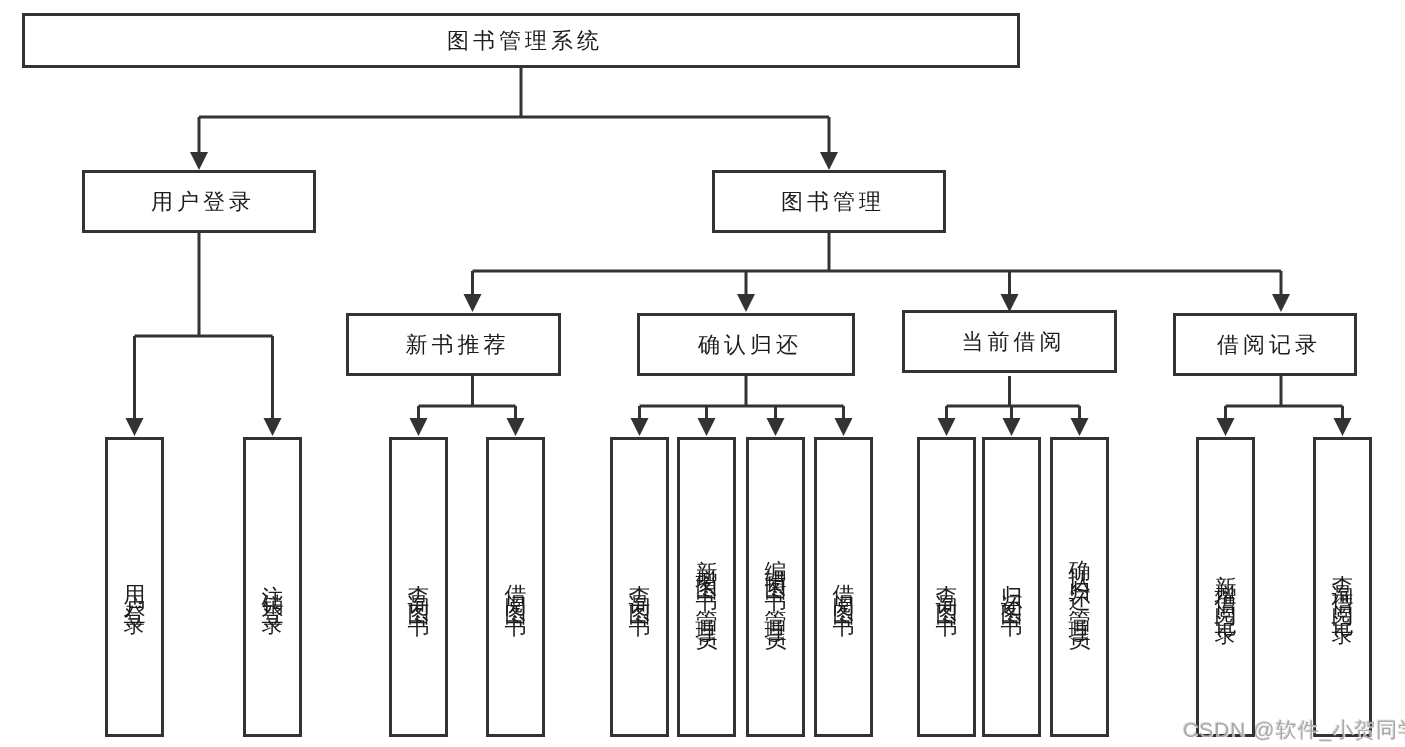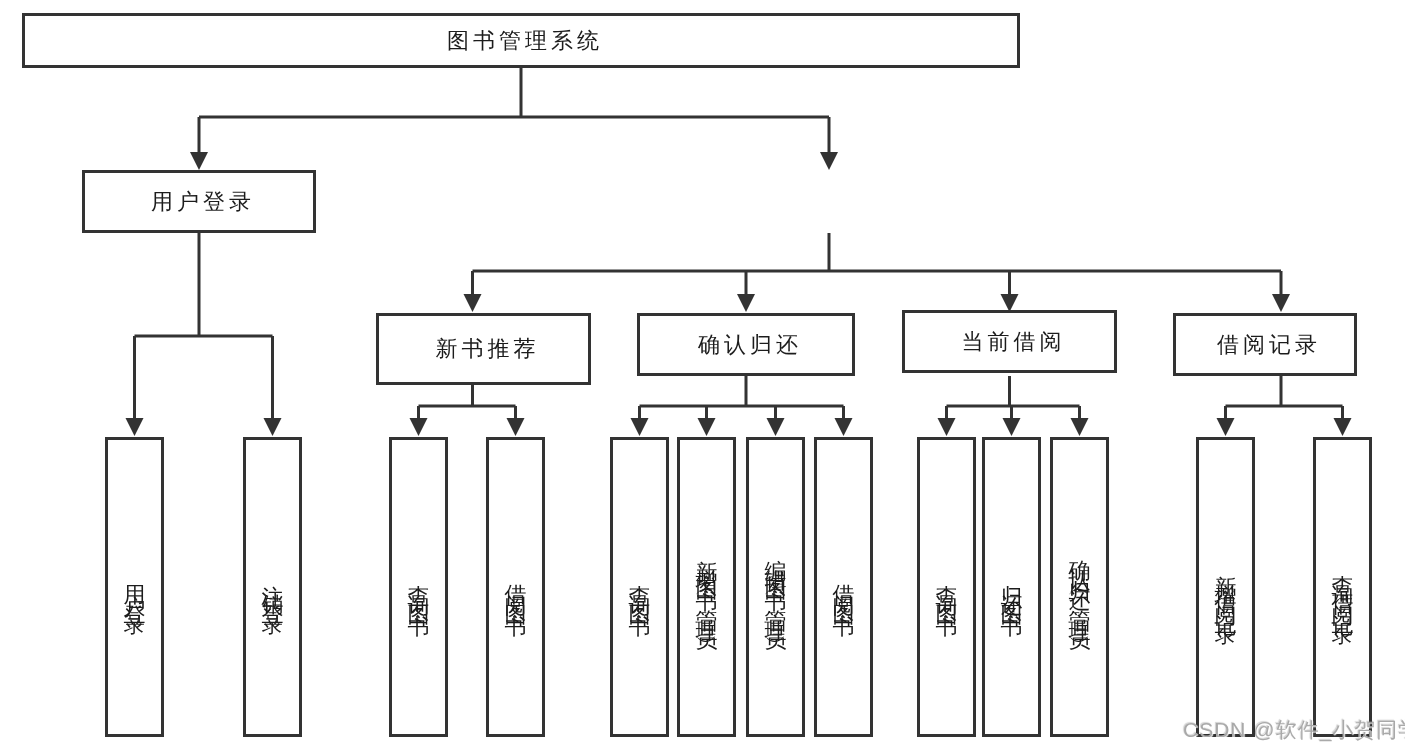--- a/index.html
+++ b/index.html
@@ -70,22 +70,23 @@
     <g class="cg">
       <path d="M1281 376 V406 M1225.5 406 H1342.5 M1225.5 406 V420 M1342.5 406 V420"></path>
       <polygon points="1216.5,418 1234.5,418 1225.5,436"></polygon>
       <polygon points="1333.5,418 1351.5,418 1342.5,436"></polygon>
     </g>
   </svg>
 
   <div class="box hbox" style="left:22px;top:13px;width:998px;height:55px">图书管理系统</div>
 
   <div class="box hbox" style="left:82px;top:170px;width:234px;height:63px">用户登录</div>
+  <div class="box hbox" style="left:712px;top:170px;width:234px;height:63px">图书管理</div>
 
-  <div class="box hbox" style="left:376px;top:313px;width:215px;height:72px">新书推荐</div>
+  <div class="box hbox" style="left:346px;top:313px;width:215px;height:63px">新书推荐</div>
   <div class="box hbox" style="left:637px;top:313px;width:218px;height:63px">确认归还</div>
   <div class="box hbox" style="left:902px;top:310px;width:215px;height:63px">当前借阅</div>
   <div class="box hbox" style="left:1173px;top:313px;width:184px;height:63px">借阅记录</div>
 
   <div class="box vbox" style="left:105px;top:437px;width:59px;height:300px">用户登录</div>
   <div class="box vbox" style="left:243px;top:437px;width:59px;height:300px">注销登录</div>
 
   <div class="box vbox" style="left:389px;top:437px;width:59px;height:300px">查询图书</div>
   <div class="box vbox" style="left:486px;top:437px;width:59px;height:300px">借阅图书</div>
 

